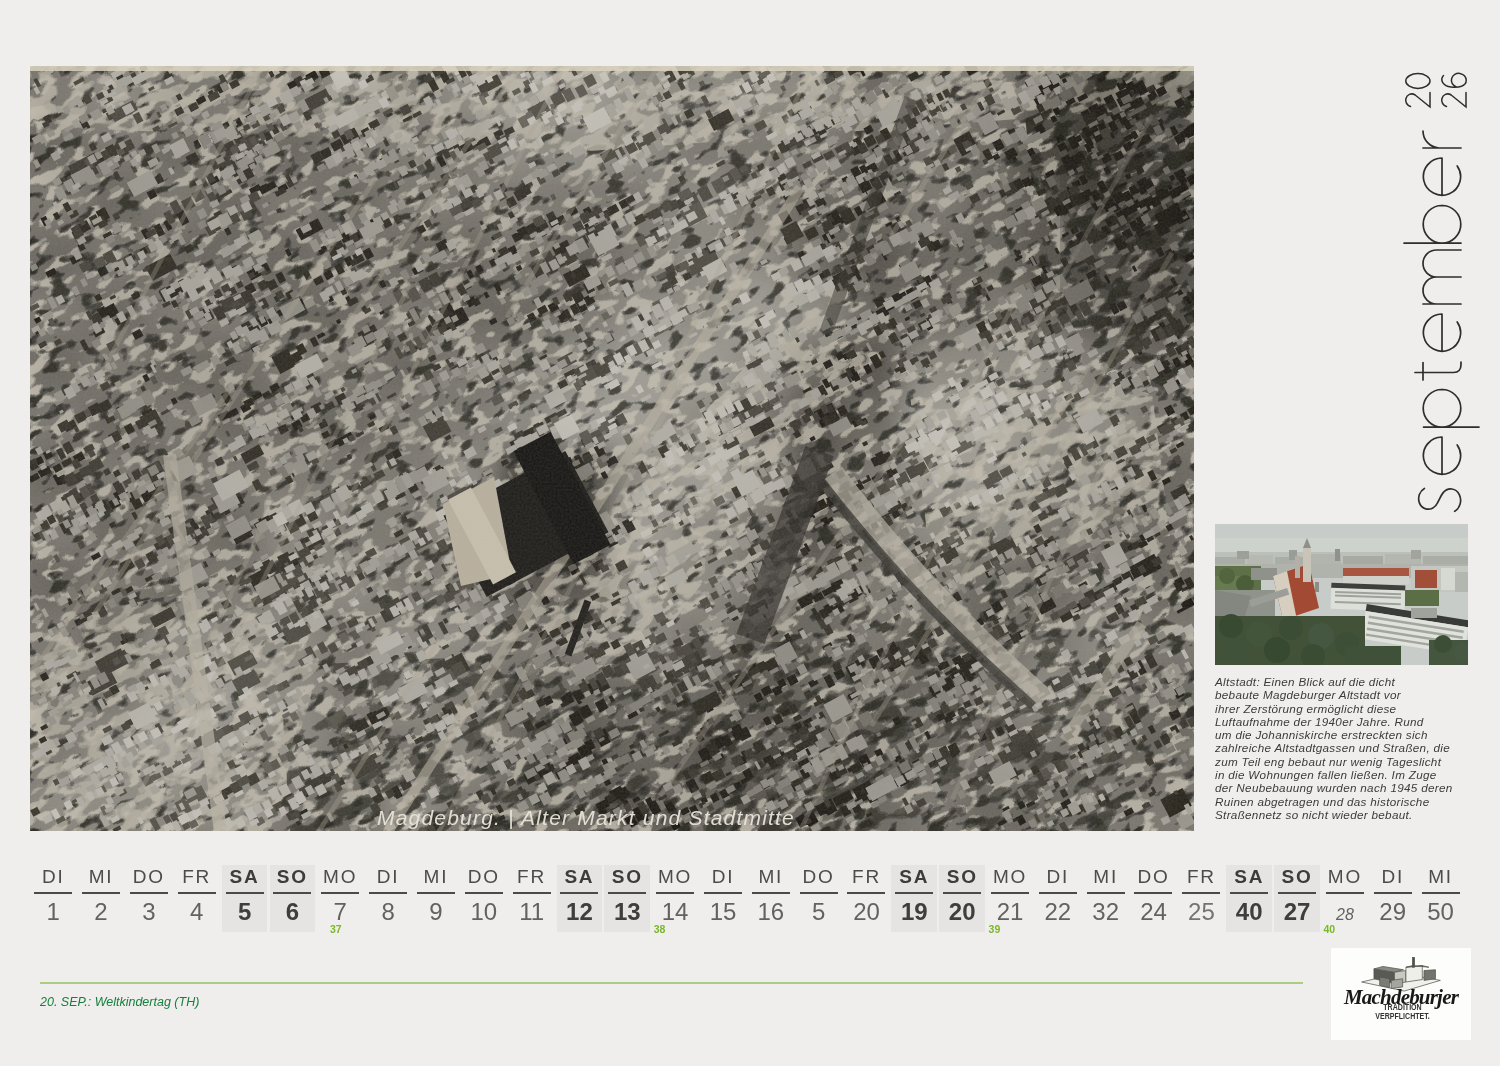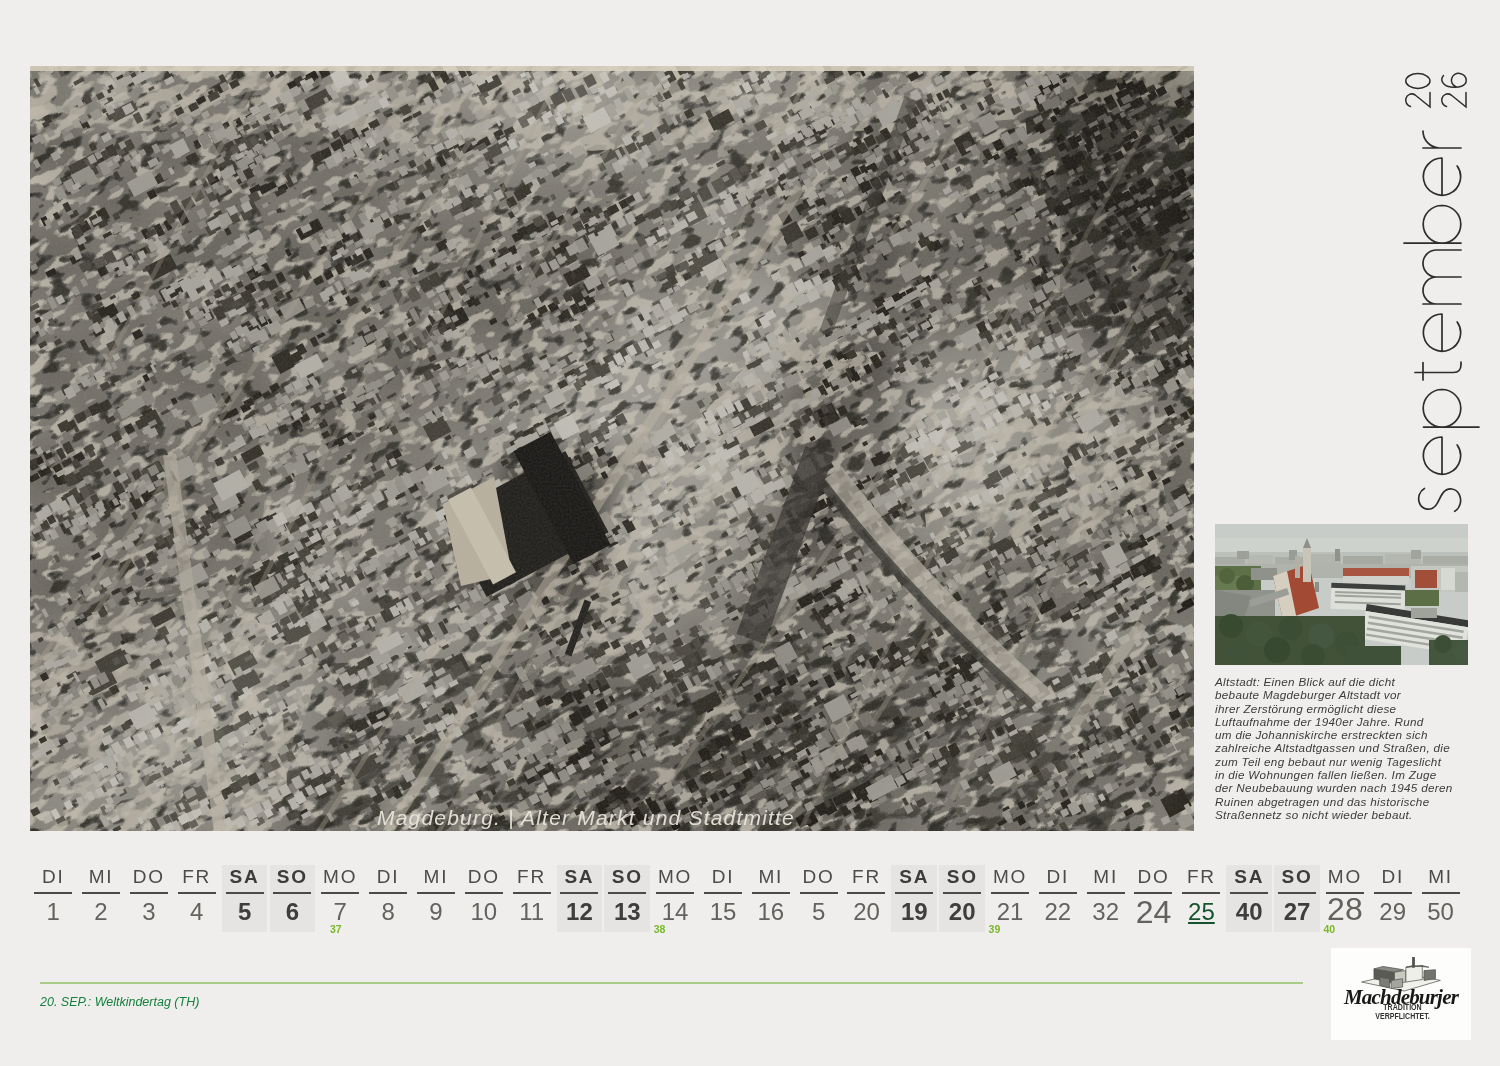--- a/index.html
+++ b/index.html
@@ -925,41 +925,41 @@
 <div style="font-size:24px;line-height:24px;margin-top:6.5px;color:#62625f;">22</div>
 </div>
 <div style="position:absolute;left:1082.8px;top:865px;width:45.8px;height:67px;text-align:center;">
 <div style="font-size:19px;letter-spacing:1.8px;line-height:19px;margin-top:2px;color:#4c4c4b;">MI</div>
 <div style="width:38px;height:2px;background:#4a4a49;margin:5.5px auto 0;"></div>
 <div style="font-size:24px;line-height:24px;margin-top:6.5px;color:#62625f;">32</div>
 </div>
 <div style="position:absolute;left:1130.6px;top:865px;width:45.8px;height:67px;text-align:center;">
 <div style="font-size:19px;letter-spacing:1.8px;line-height:19px;margin-top:2px;color:#4c4c4b;">DO</div>
 <div style="width:38px;height:2px;background:#4a4a49;margin:5.5px auto 0;"></div>
-<div style="font-size:32px;line-height:24px;margin-top:6.5px;color:#62625f;">24</div>
+<div style="font-size:24px;line-height:24px;margin-top:6.5px;color:#62625f;">24</div>
 </div>
 <div style="position:absolute;left:1178.5px;top:865px;width:45.8px;height:67px;text-align:center;">
 <div style="font-size:19px;letter-spacing:1.8px;line-height:19px;margin-top:2px;color:#4c4c4b;">FR</div>
 <div style="width:38px;height:2px;background:#4a4a49;margin:5.5px auto 0;"></div>
-<div style="font-size:24px;line-height:24px;margin-top:6.5px;color:#14532d;text-decoration:underline;">25</div>
+<div style="font-size:24px;line-height:24px;margin-top:6.5px;color:#737373;">25</div>
 </div>
 <div style="position:absolute;left:1226.3px;top:865px;width:45.8px;height:67px;background:#e5e4e2;text-align:center;">
 <div style="font-size:19px;letter-spacing:1.8px;line-height:19px;margin-top:2px;font-weight:bold;color:#3c3c3b;">SA</div>
 <div style="width:38px;height:2px;background:#4a4a49;margin:5.5px auto 0;"></div>
 <div style="font-size:24px;line-height:24px;margin-top:6.5px;font-weight:bold;color:#3e3e3d;">40</div>
 </div>
 <div style="position:absolute;left:1274.1px;top:865px;width:45.8px;height:67px;background:#e5e4e2;text-align:center;">
 <div style="font-size:19px;letter-spacing:1.8px;line-height:19px;margin-top:2px;font-weight:bold;color:#3c3c3b;">SO</div>
 <div style="width:38px;height:2px;background:#4a4a49;margin:5.5px auto 0;"></div>
 <div style="font-size:24px;line-height:24px;margin-top:6.5px;font-weight:bold;color:#3e3e3d;">27</div>
 </div>
 <div style="position:absolute;left:1322.0px;top:865px;width:45.8px;height:67px;text-align:center;">
 <div style="font-size:19px;letter-spacing:1.8px;line-height:19px;margin-top:2px;color:#4c4c4b;">MO</div>
 <div style="width:38px;height:2px;background:#4a4a49;margin:5.5px auto 0;"></div>
-<div style="font-size:32px;line-height:24px;margin-top:3px;color:#62625f;">28</div>
+<div style="font-size:16px;line-height:24px;margin-top:9px;color:#62625f;font-style:italic;">28</div>
 </div>
 <div style="position:absolute;left:1369.8px;top:865px;width:45.8px;height:67px;text-align:center;">
 <div style="font-size:19px;letter-spacing:1.8px;line-height:19px;margin-top:2px;color:#4c4c4b;">DI</div>
 <div style="width:38px;height:2px;background:#4a4a49;margin:5.5px auto 0;"></div>
 <div style="font-size:24px;line-height:24px;margin-top:6.5px;color:#62625f;">29</div>
 </div>
 <div style="position:absolute;left:1417.7px;top:865px;width:45.8px;height:67px;text-align:center;">
 <div style="font-size:19px;letter-spacing:1.8px;line-height:19px;margin-top:2px;color:#4c4c4b;">MI</div>
 <div style="width:38px;height:2px;background:#4a4a49;margin:5.5px auto 0;"></div>
 <div style="font-size:24px;line-height:24px;margin-top:6.5px;color:#62625f;">50</div>

